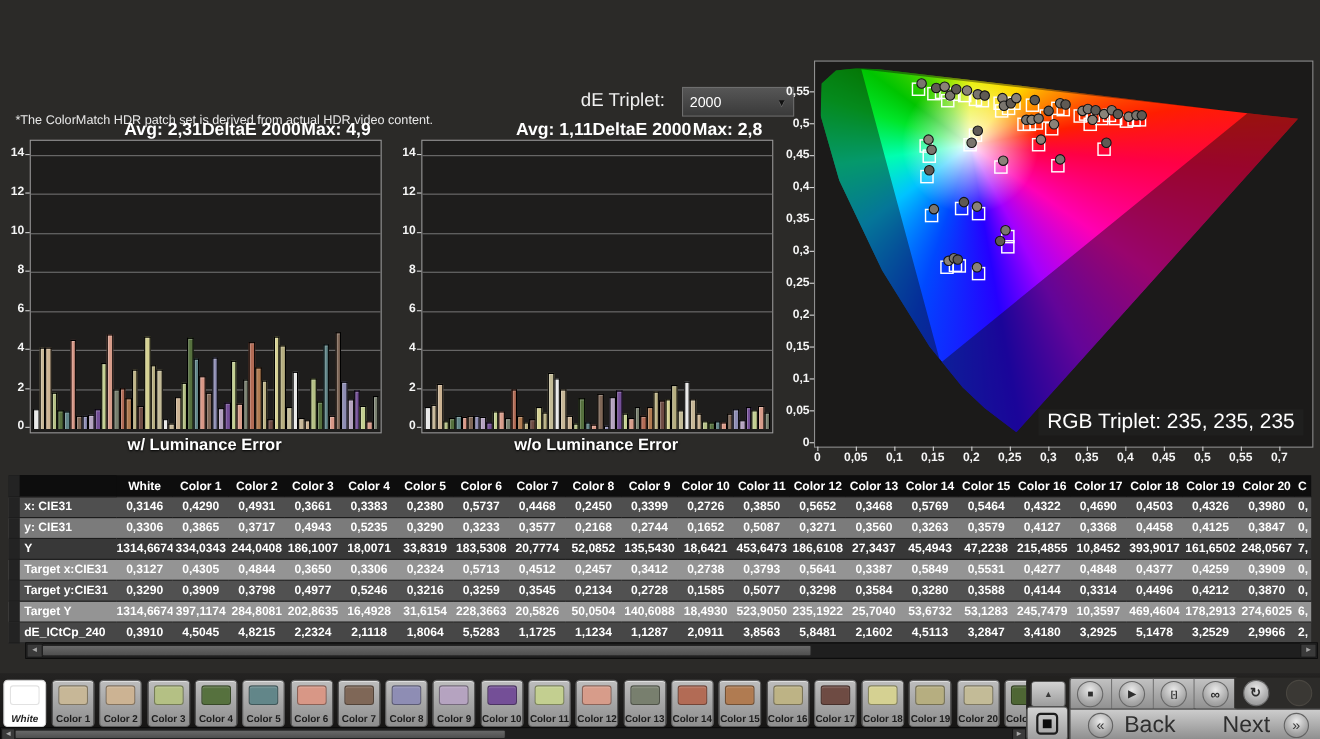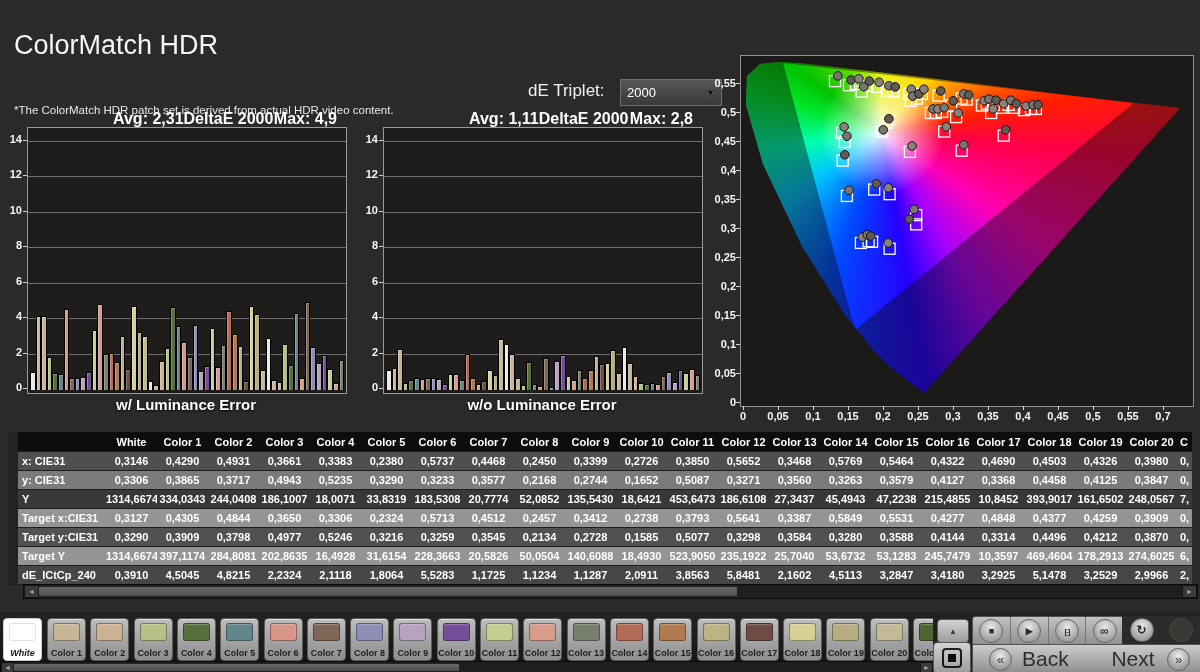--- a/index.html
+++ b/index.html
@@ -124,21 +124,20 @@
   #backBtn .nav-chev{margin:0 10px 0 16px;}
   #backBtn .nav-lab{flex:1;text-align:left;}
   #nextBtn .nav-lab{flex:1;text-align:center;padding-left:14px;}
   #nextBtn .nav-chev{margin-right:10px;}
 </style>
 </head>
 <body>
 
 <div id="app">
 
-  <div class="abs" id="title">ColorMatch HDR</div>
   <div class="abs" id="subtitle">*The ColorMatch HDR patch set is derived from actual HDR video content.</div>
   <div class="abs" id="deFormulaLabel">dE Triplet:</div>
   <div class="abs" id="deFormulaSelect">
     <span>2000</span>
     <span class="dd-arrow">▼</span>
   </div>
 
   <div id="chartHost0">
       <div class="abs chart-head" style="left: 27px;">
         <span class="avg">Avg: 2,31</span>
@@ -418,20 +417,21 @@
           <circle cx="135.3" cy="127.75999999999999" r="4.3" fill="#5f5a54" stroke="#141414" stroke-width="1"></circle>
           <circle cx="147.2" cy="131.82" r="4.3" fill="#8a8278" stroke="#141414" stroke-width="1"></circle>
           <circle cx="173.1" cy="153.28" r="4.3" fill="#7a756e" stroke="#141414" stroke-width="1"></circle>
           <circle cx="168.2" cy="163.14" r="4.3" fill="#5f5a54" stroke="#141414" stroke-width="1"></circle>
           <circle cx="121.30000000000001" cy="181.12" r="4.3" fill="#8a8278" stroke="#141414" stroke-width="1"></circle>
           <circle cx="126.19999999999999" cy="178.8" r="4.3" fill="#7a756e" stroke="#141414" stroke-width="1"></circle>
           <circle cx="129.7" cy="179.96" r="4.3" fill="#5f5a54" stroke="#141414" stroke-width="1"></circle>
           <circle cx="147.2" cy="186.92" r="4.3" fill="#8a8278" stroke="#141414" stroke-width="1"></circle>
         </g>
     </svg>
+    <div id="rgbTriplet">RGB Triplet: 235, 235, 235</div>
   </div>
   <div id="cieAxes">
       <div class="abs cie-ylab" style="left: 702px; top: 76.5px;">0,55</div>
       <div class="abs cie-ytick" style="left: 736px; top: 83px;"></div>
       <div class="abs cie-ylab" style="left: 702px; top: 105.5px;">0,5</div>
       <div class="abs cie-ytick" style="left: 736px; top: 112px;"></div>
       <div class="abs cie-ylab" style="left: 702px; top: 134.5px;">0,45</div>
       <div class="abs cie-ytick" style="left: 736px; top: 141px;"></div>
       <div class="abs cie-ylab" style="left: 702px; top: 163.5px;">0,4</div>
       <div class="abs cie-ytick" style="left: 736px; top: 170px;"></div>

